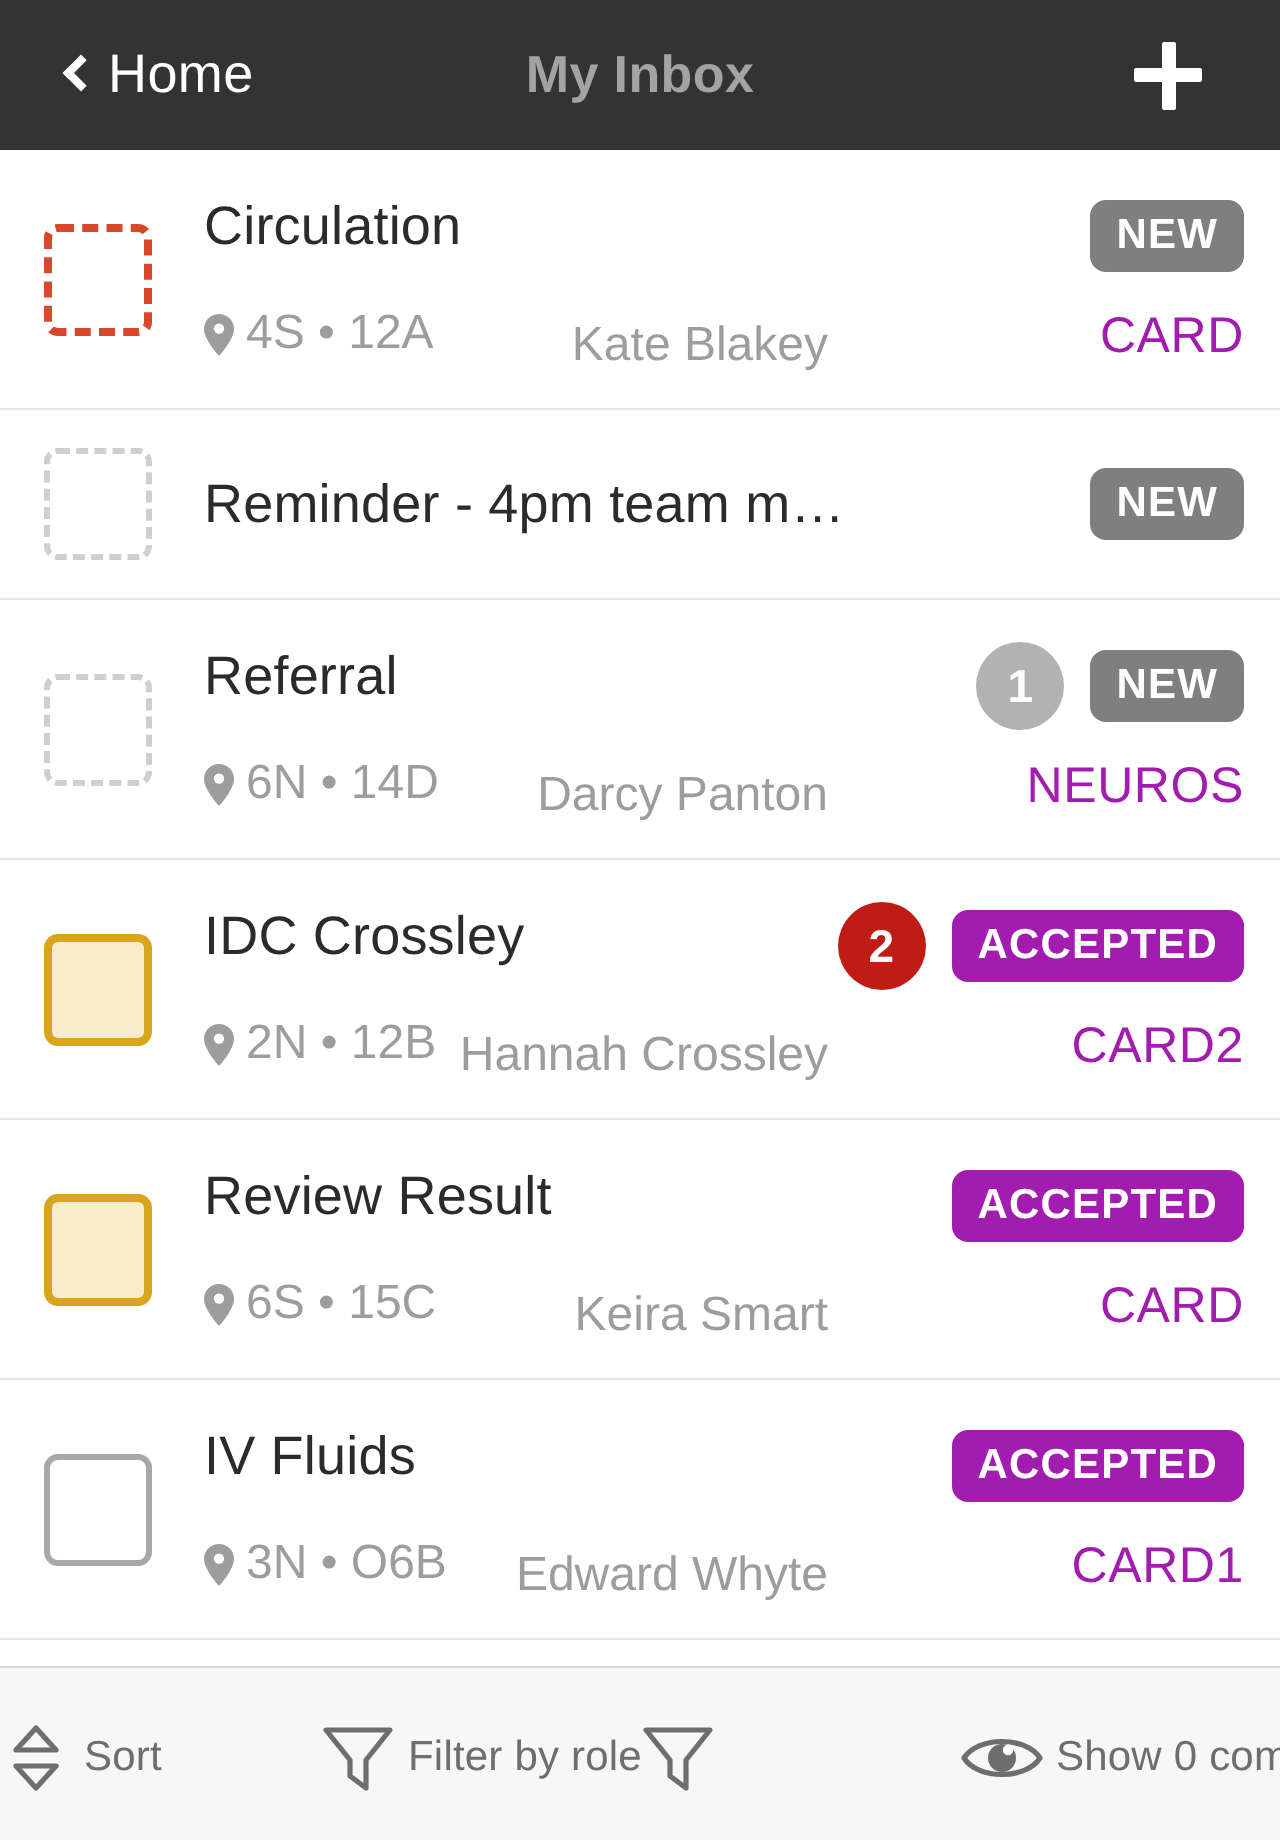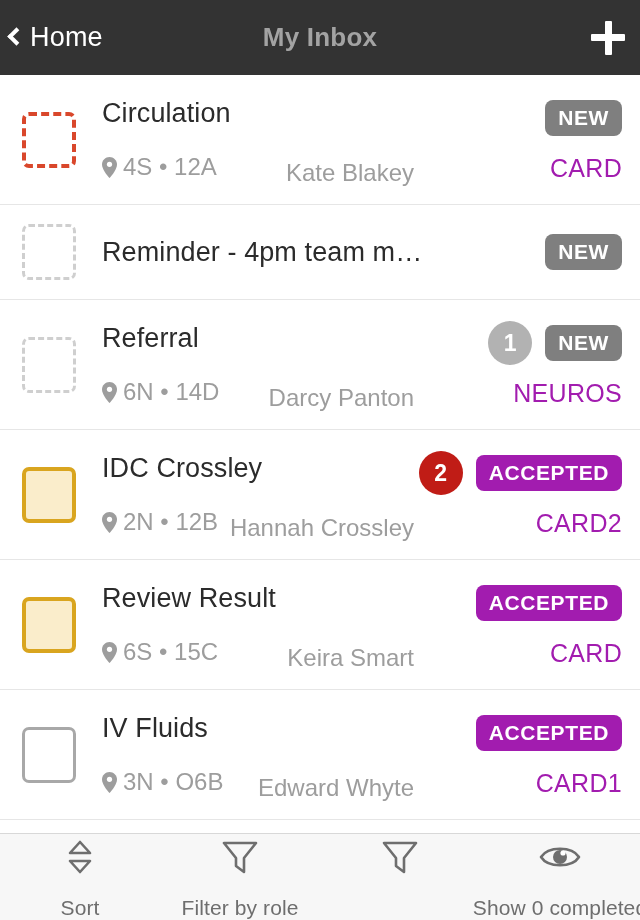--- a/index.html
+++ b/index.html
@@ -12,21 +12,21 @@
     overflow:hidden;
   }
   .app { width:640px; height:920px; display:flex; flex-direction:column; }
 
   
   .header {
     height:75px; flex:0 0 75px;
     background:#333333;
     display:flex; align-items:center;
     position:relative;
-    padding:0 10px;
+    padding:0 34px;
   }
   .back-btn {
     display:flex; align-items:center; gap:7px;
     color:#ffffff; font-size:27px; letter-spacing:.2px;
     cursor:pointer;
   }
   .chev {
     display:inline-block; width:13px; height:13px;
     border-left:4px solid #ffffff; border-bottom:4px solid #ffffff;
     transform:rotate(45deg); margin-bottom:2px;
@@ -130,21 +130,21 @@
 
   
   .toolbar {
     flex:0 0 87px; height:87px;
     background:#f7f7f7;
     border-top:1px solid #d8d8d8;
     display:flex; align-items:stretch;
   }
   .tbitem {
     flex:1 1 0; min-width:0;
-    display:flex; flex-direction:column; align-items:center; justify-content:space-between;
+    display:flex; flex-direction:row; align-items:center; justify-content:flex-start;
     gap:6px; cursor:pointer; padding-top:4px;
   }
   .tbicon { height:38px; display:flex; align-items:center; justify-content:center; }
   .tblabel { font-size:21px; color:#6e6e6e; white-space:nowrap; letter-spacing:.1px; }
 </style>
 </head>
 <body>
 
 <div class="app">
 

